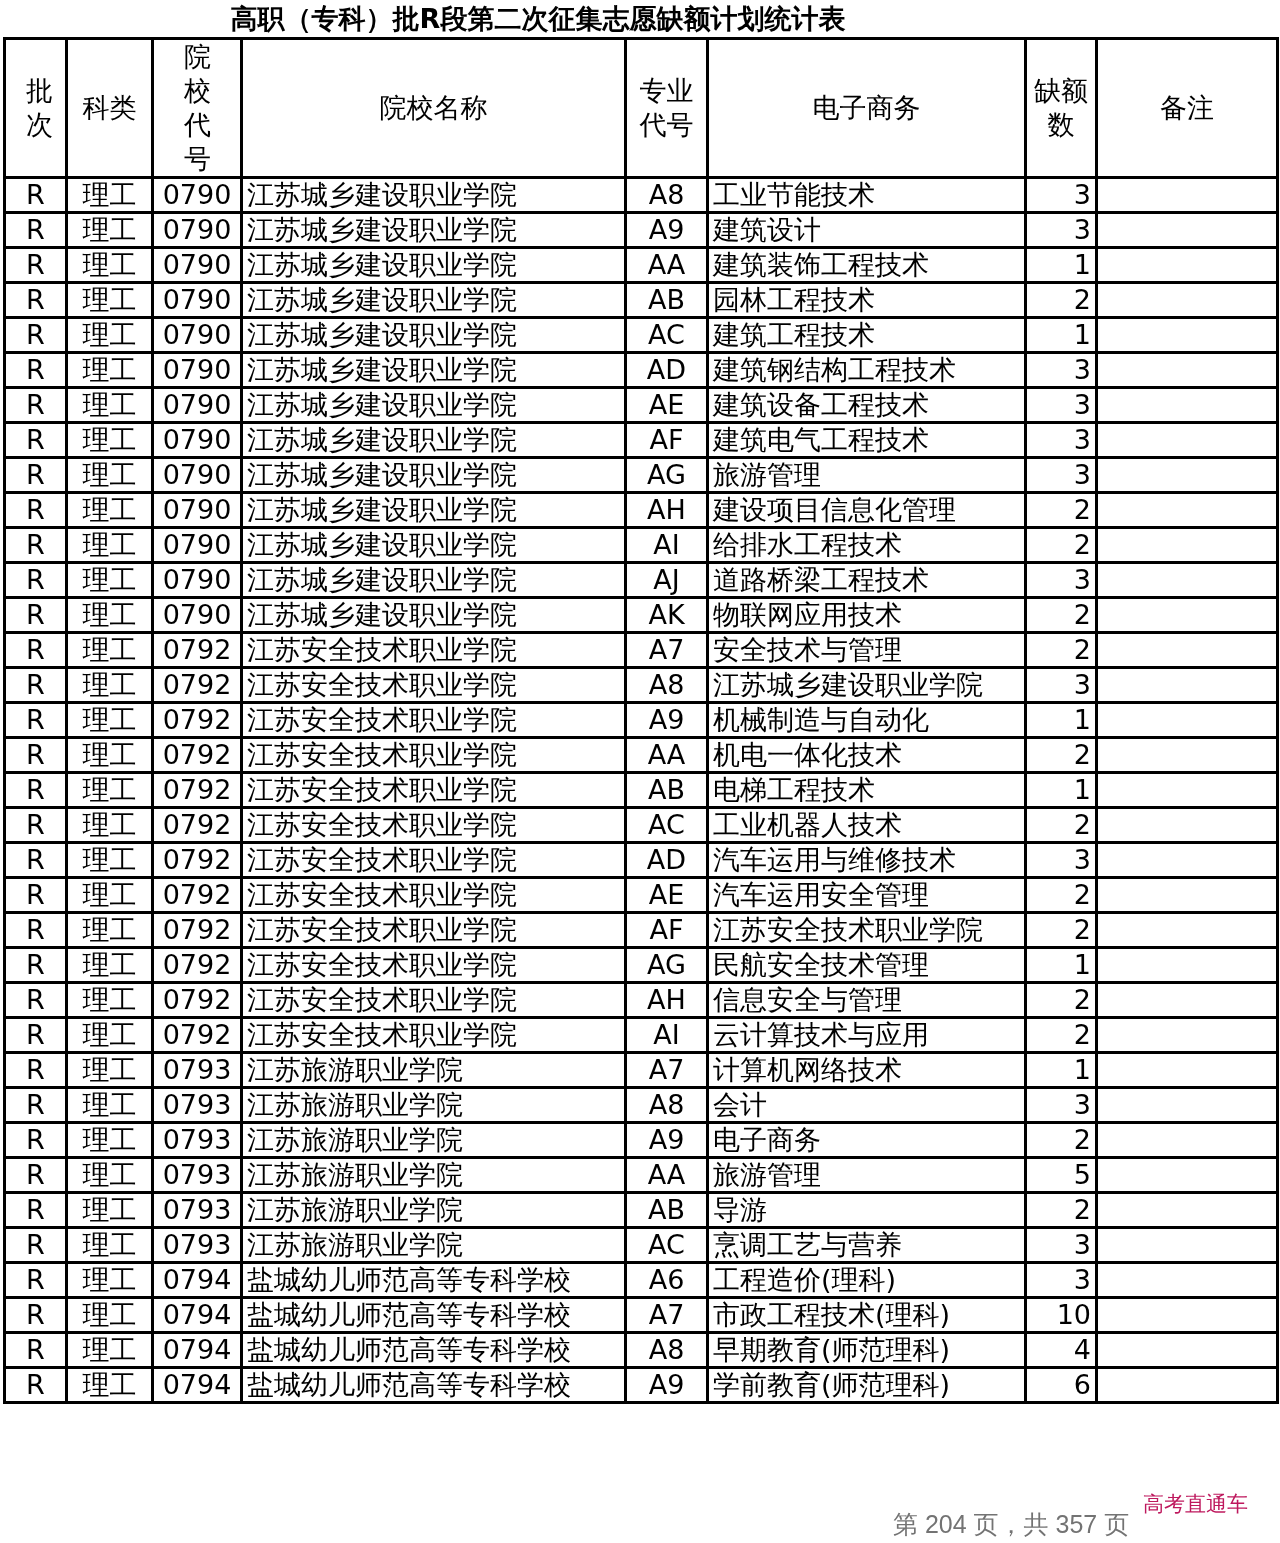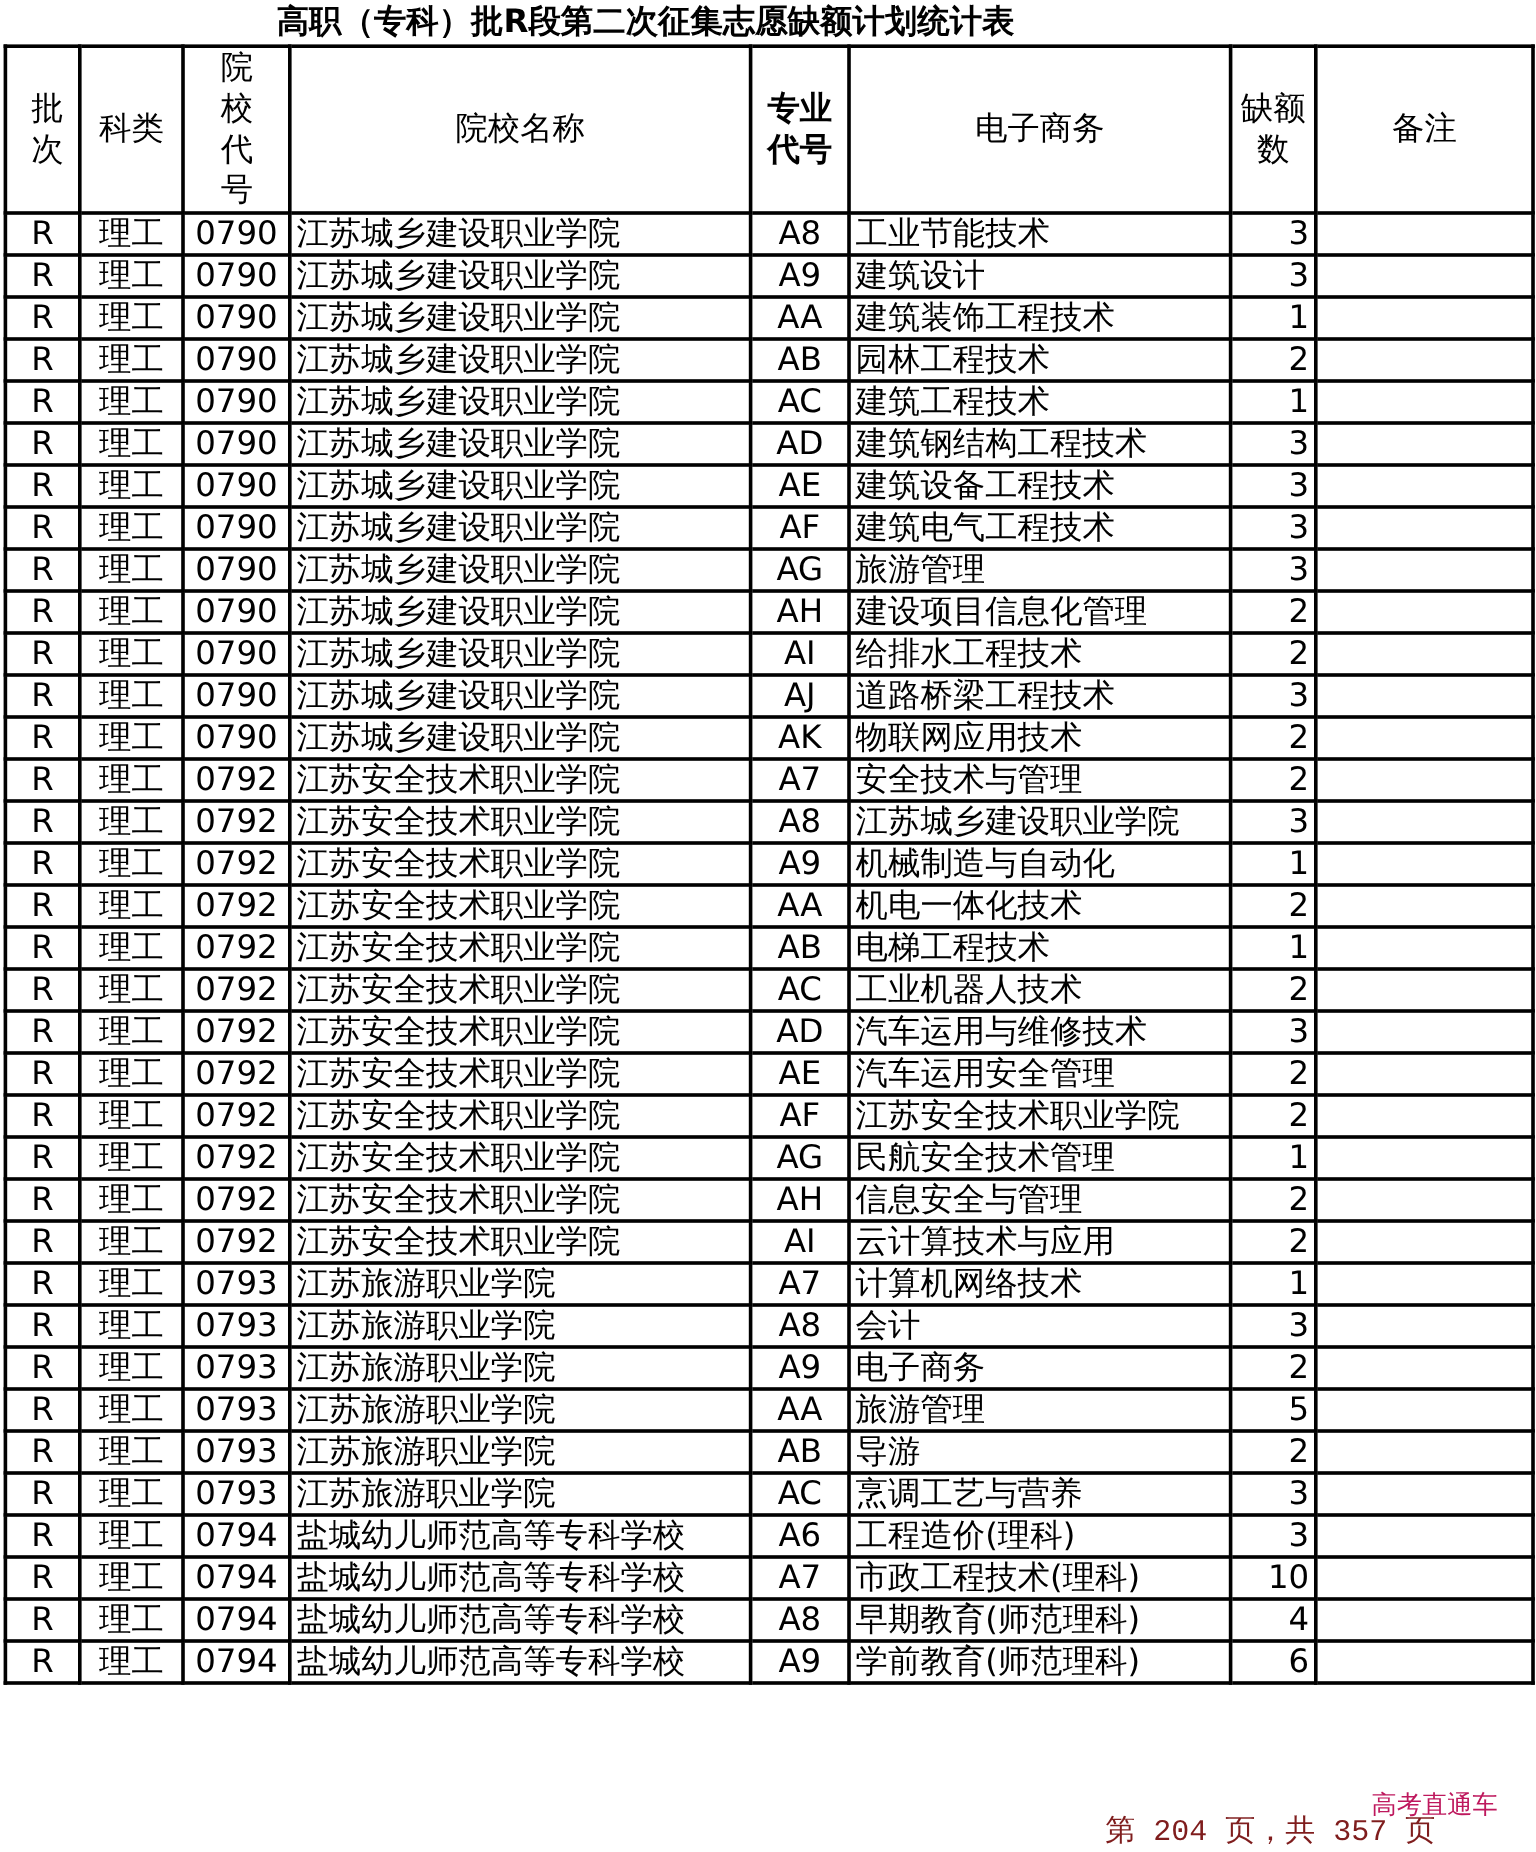--- a/index.html
+++ b/index.html
@@ -9,22 +9,22 @@
            font-size: 27px; font-weight: bold; line-height: 34px; letter-spacing: 0px; }
   table.main { position: absolute; left: 3px; top: 37px; width: 1273px;
                border-collapse: collapse; table-layout: fixed; }
   table.main td, table.main th { border: 3px solid #000; padding: 0; height: 32px;
                font-size: 27px; line-height: 32px; white-space: nowrap; overflow: hidden;
                font-weight: normal; }
   table.main th { height: 70px; line-height: 34px; text-align: center; font-size: 27px; }
   .c { text-align: center; }
   .l { text-align: left; padding-left: 4px !important; }
   .r { text-align: right; padding-right: 4px !important; }
-  .footer-page { position: absolute; left: 893px; top: 1508px; font-size: 25px; color: #7f1d1d;
-                 font-family: Liberation Mono, monospace; margin-left: 28px; }
+  .footer-page { position: absolute; left: 893px; top: 1508px; font-size: 25px; color: #737373;
+                 font-family: Liberation Sans, sans-serif; }
   .watermark { position: absolute; left: 1143px; top: 1490px; font-size: 21px; color: #be185d;
                font-family: "Liberation Sans", sans-serif; }
 </style>
 </head>
 <body>
 
 <div class="title">高职（专科）批R段第二次征集志愿缺额计划统计表</div>
 
 <table class="main">
   <colgroup>
@@ -36,21 +36,21 @@
     <col style="width:318px">
     <col style="width:71px">
     <col style="width:181px">
   </colgroup>
   <thead>
     <tr>
       <th style="white-space:normal; word-break:break-all; padding:0 12px;text-align:right;">批次</th>
       <th>科类</th>
       <th style="white-space:normal; word-break:break-all; padding:0 30px;">院校代号</th>
       <th>院校名称</th>
-      <th style="white-space:normal; word-break:break-all; padding:0 10px;font-weight:bold;">专业代号</th>
+      <th style="white-space:normal; word-break:break-all; padding:0 10px;">专业代号</th>
       <th>电子商务</th>
       <th style="white-space:normal; word-break:break-all; padding:0 6px;">缺额数</th>
       <th>备注</th>
     </tr>
   </thead>
   <tbody id="tbody">
       <tr>
         <td class="c">R</td>
         <td class="c">理工</td>
         <td class="c">0790</td>

